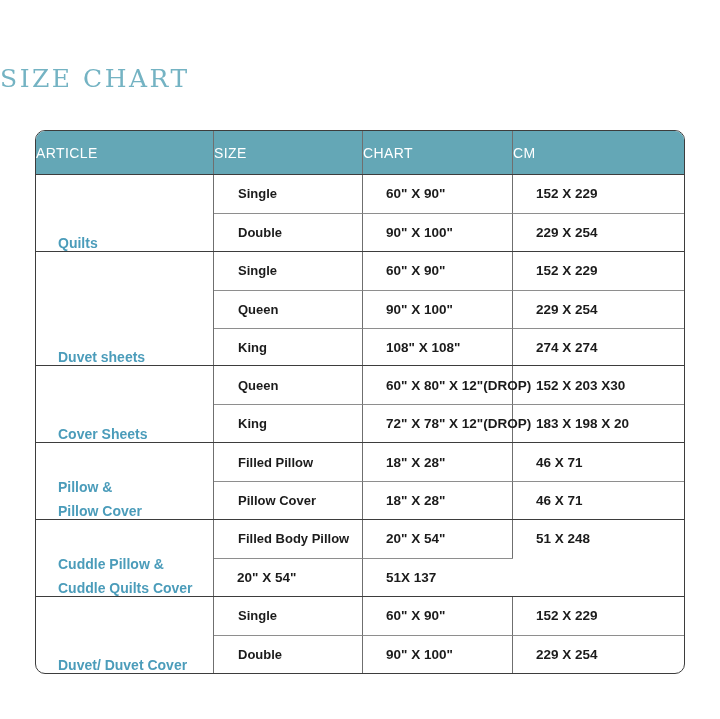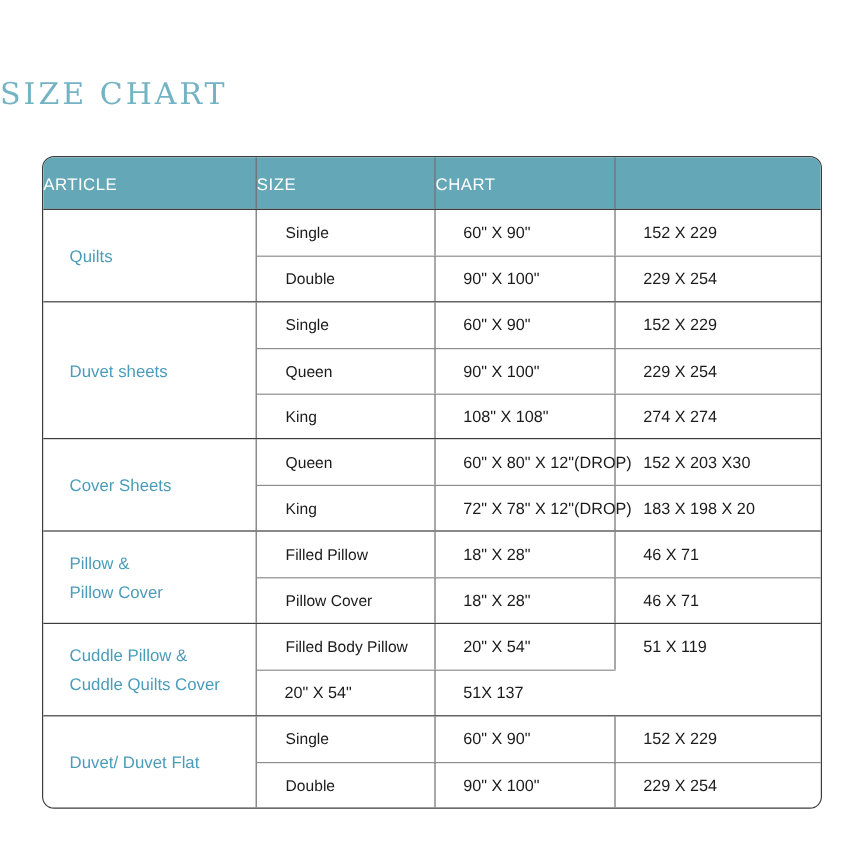--- a/index.html
+++ b/index.html
@@ -56,56 +56,57 @@
   .group {
     display: grid;
     grid-template-columns: 178px 149px 150px 171px;
     grid-auto-rows: 37.9px;
     border-top: 1.5px solid var(--border-dark);
   }
   .article-cell {
     grid-column: 1;
     display: flex;
     flex-direction: column;
-    justify-content: center;
+    justify-content: flex-end;
     gap: 8px;
     box-sizing: border-box;
     padding-left: 22px;
     border-right: 1px solid var(--border-mid);
     color: var(--article-text);
     font-size: 14px;
-    font-weight: 400;
+    font-weight: 700;
   }
   .span2 { grid-row: 1 / span 2; }
   .span3 { grid-row: 1 / span 3; }
   .cell {
     display: flex;
     align-items: center;
     box-sizing: border-box;
     padding-left: 23px;
     color: var(--data-text);
     font-size: 13.5px;
-    font-weight: 400;
+    font-weight: 700;
     white-space: nowrap;
   }
   .c-size { padding-left: 24px; font-size: 13px; border-right: 1px solid var(--border-mid); }
   .c-inches { border-right: 1px solid var(--border-mid); }
   .line { border-top: 1px solid var(--border-light); }
 </style>
 </head>
 <body>
 
 <h1 class="title">SIZE CHART</h1>
 
 <div class="size-table">
 
   <div class="thead">
     <div class="th bdr">ARTICLE</div>
     <div class="th bdr">SIZE</div>
     <div class="th bdr">CHART</div>
+    <div class="th">CM</div>
   </div>
 
   <div class="group">
     <div class="article-cell span2">
       <span>Quilts</span>
     </div>
     <div class="cell c-size">Single</div>
     <div class="cell c-inches">60" X 90"</div>
     <div class="cell c-cm">152 X 229</div>
     <div class="cell c-size line">Double</div>
@@ -153,28 +154,28 @@
     <div class="cell c-cm line">46 X 71</div>
   </div>
 
   <div class="group">
     <div class="article-cell span2">
       <span>Cuddle Pillow &amp;</span>
       <span>Cuddle Quilts Cover</span>
     </div>
     <div class="cell c-size">Filled Body Pillow</div>
     <div class="cell c-inches">20" X 54"</div>
-    <div class="cell c-cm">51 X 119</div>
+    <div class="cell c-cm">51 X 248</div>
     <div class="cell c-inches line">20" X 54"</div>
     <div class="cell c-cm line">51X 137</div>
   </div>
 
   <div class="group">
     <div class="article-cell span2">
-      <span>Duvet/ Duvet Flat</span>
+      <span>Duvet/ Duvet Cover</span>
     </div>
     <div class="cell c-size">Single</div>
     <div class="cell c-inches">60" X 90"</div>
     <div class="cell c-cm">152 X 229</div>
     <div class="cell c-size line">Double</div>
     <div class="cell c-inches line">90" X 100"</div>
     <div class="cell c-cm line">229 X 254</div>
   </div>
 
 </div>

